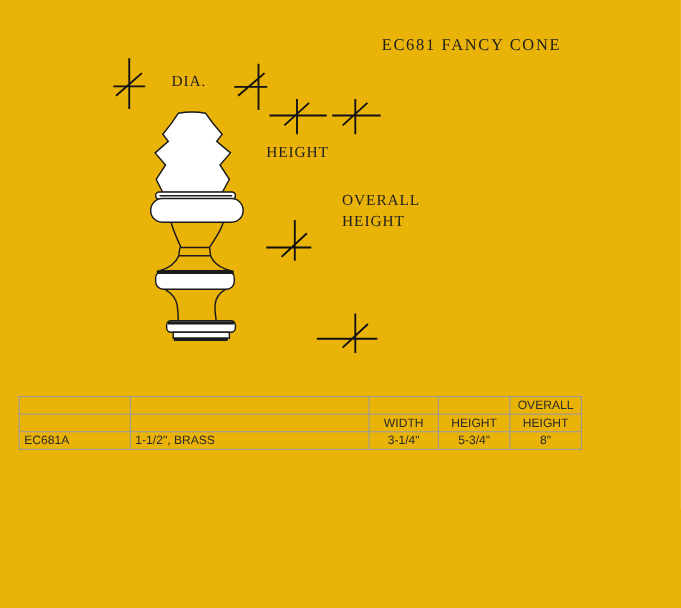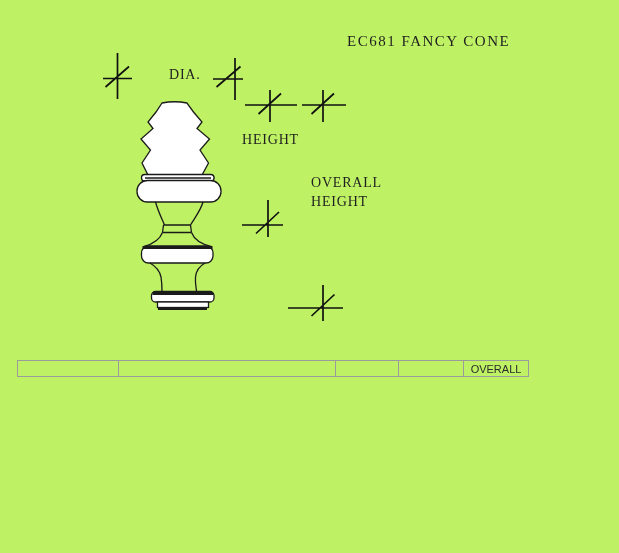--- a/index.html
+++ b/index.html
@@ -1,30 +1,30 @@
 <!DOCTYPE html>
 <html><head>
 <meta charset="utf-8">
 <style>
   html,body { margin:0; padding:0; }
   #stage {
     position:relative; width:619px; height:553px;
-    background:#bef264; overflow:hidden;
+    background:#eab308; overflow:hidden;
     font-family:"Liberation Serif", serif;
   }
   .title {
     position:absolute; left:347px; top:33px;
     font:15px "Liberation Serif", serif;
     letter-spacing:1.5px; color:#1f1f1f; white-space:nowrap;
   }
   .dimlabel {
     position:absolute; font:14px "Liberation Serif", serif;
     color:#1f1f1f; letter-spacing:0.8px; white-space:nowrap;
   }
-  #dia-label     { left:169px; top:67px; }
+  #dia-label     { left:156px; top:67px; }
   #height-label  { left:242px; top:132px; }
   #overall-label { left:311px; top:174px; line-height:18.5px; }
   #drawing-svg { position:absolute; left:0; top:0; }
   .spec-table {
     position:absolute; left:17px; top:360px;
     border-collapse:collapse; table-layout:fixed;
     font:11px "Liberation Sans", sans-serif; color:#2b2b2b;
   }
   .spec-table td {
     border:1px solid #9b9b9b; padding:0 0 0 4px;
@@ -107,16 +107,30 @@
         <col style="width:65px">
     </colgroup>
     <tbody>
       <tr>
         <td></td>
         <td></td>
         <td class="num"></td>
         <td class="num"></td>
         <td class="num">OVERALL</td>
       </tr>
+      <tr>
+        <td></td>
+        <td></td>
+        <td class="num">WIDTH</td>
+        <td class="num">HEIGHT</td>
+        <td class="num">HEIGHT</td>
+      </tr>
+      <tr>
+        <td>EC681A</td>
+        <td>1-1/2", BRASS</td>
+        <td class="num">3-1/4"</td>
+        <td class="num">5-3/4"</td>
+        <td class="num">8"</td>
+      </tr>
     </tbody>
   </table>
 
 </div>
 
 </body></html>

